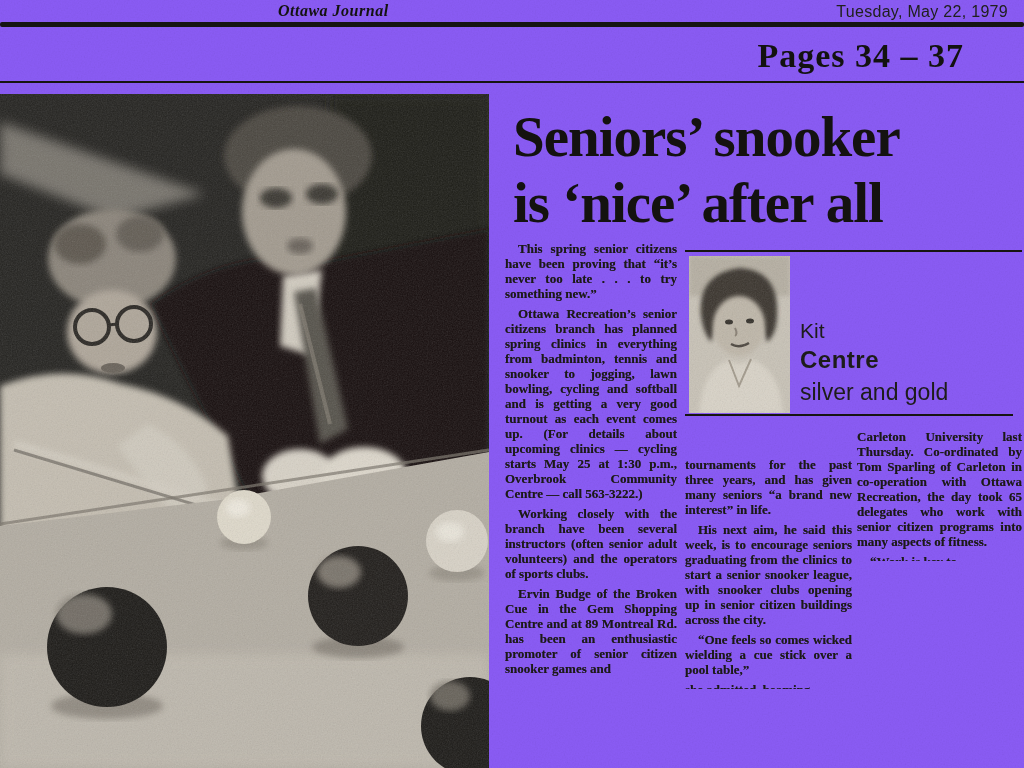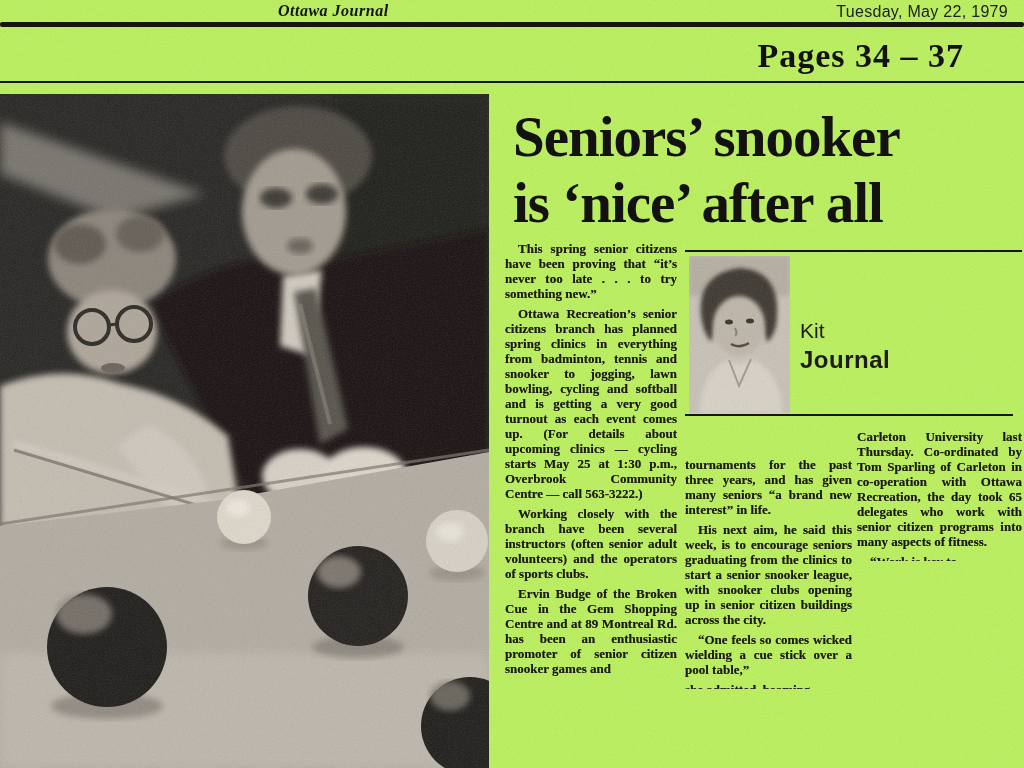--- a/index.html
+++ b/index.html
@@ -1,19 +1,19 @@
 <!DOCTYPE html>
 <html><head>
 <meta charset="utf-8">
 <style>
   html,body{margin:0;padding:0;}
   .page{
     position:relative;
     width:1024px;height:768px;
-    background:#bef264;
+    background:#8b5cf6;
     overflow:hidden;
     font-family:"Liberation Serif", serif;
     color:#181613;
   }
   
   .paper-name{
     position:absolute;left:278px;top:2px;
     font:700 italic 16px/18px "Liberation Serif", serif;
     letter-spacing:.5px;color:#131210;
   }
@@ -194,21 +194,22 @@
       <ellipse cx="61" cy="65" rx="4" ry="2.5" fill="#332f29"></ellipse>
       <path d="M42,88 Q50,93 60,87" stroke="#4c463e" stroke-width="2.5" fill="none"></path>
       <path d="M46,72 Q49,78 46,80" stroke="#8a8174" stroke-width="2" fill="none"></path>
       <path d="M10,157 Q14,112 40,104 Q50,112 62,103 Q90,112 94,157 Z" fill="#ddd7cb" filter="url(#pb)"></path>
       <path d="M40,104 L50,130 L62,103" stroke="#a59d8f" stroke-width="2" fill="none"></path>
       <rect x="0" y="0" width="101" height="157" filter="url(#pnoise)" opacity=".18"></rect>
     </svg>
   </div>
   <div class="columnist-text">
     <div class="columnist-first">Kit</div>
-    <div class="columnist-last">Journal</div>
+    <div class="columnist-last">Centre</div>
+    <div class="columnist-title">silver and gold</div>
   </div>
   <div class="rule colbox-bottom-rule"></div>
 
   <div class="col col-2">
     <p>tournaments for the past three years, and has given many seniors “a brand new interest” in life.</p>
     <p class="indent">His next aim, he said this week, is to encourage seniors graduating from the clinics to start a senior snooker league, with snooker clubs opening up in senior citizen buildings across the city.</p>
     <p class="indent">“One feels so comes wicked wielding a cue stick over a pool table,”</p>
     <p class="partial">she admitted, beaming.</p>
   </div>
 

